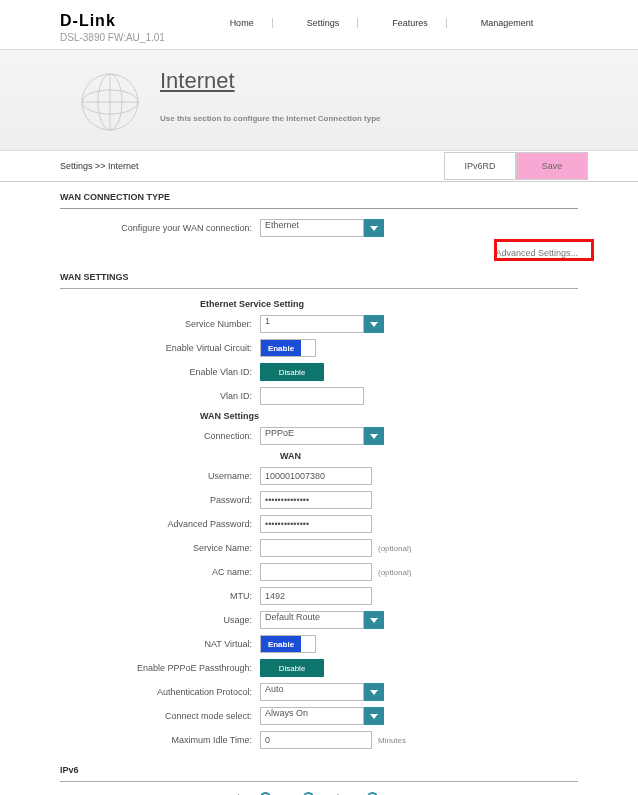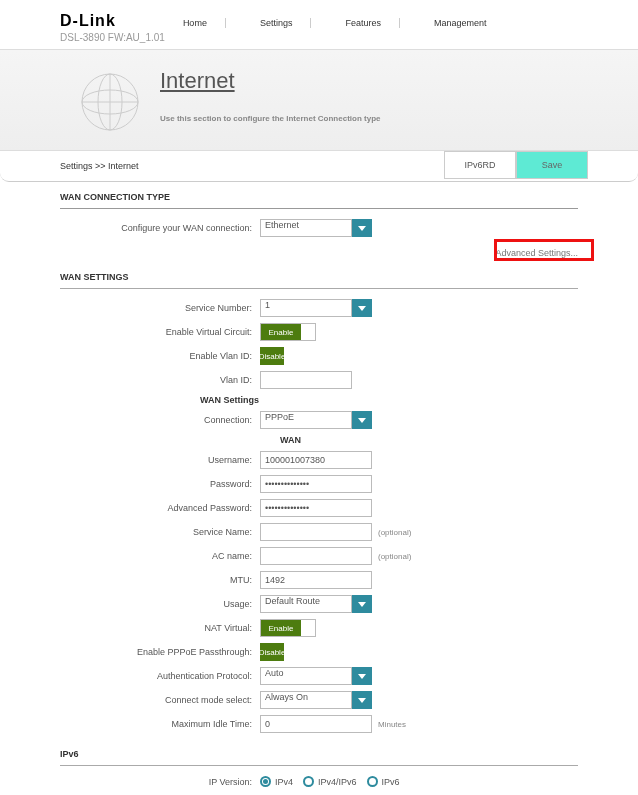--- a/index.html
+++ b/index.html
@@ -1,48 +1,48 @@
 <!DOCTYPE html>
 <html><head>
 <meta charset="utf-8">
 <style>
 * { box-sizing: border-box; margin: 0; padding: 0; }
 body { font-family: Arial, sans-serif; font-size: 10px; color: #555; background: #fff; width: 638px; }
 .header { display: flex; align-items: flex-start; padding: 12px 40px 6px 60px; border-bottom: 1px solid #ddd; }
 .logo-block { flex: 0 0 auto; }
 .logo { font-weight: bold; font-size: 16px; color: #000; letter-spacing: 1px; }
 .model { font-size: 10px; color: #999; margin-top: 2px; }
-.nav { flex: 1; display: flex; gap: 16px; margin-top: 6px; }
+.nav { flex: 1; display: flex; justify-content: center; gap: 16px; margin-top: 6px; }
 .nav-item { font-size: 9px; color: #333; padding: 0 18px; border-right: 1px solid #ccc; cursor: pointer; }
 .nav-item:last-child { border-right: none; }
 .hero { background: linear-gradient(#f5f5f5,#eee); display: flex; padding: 18px 40px 18px 80px; border-bottom: 1px solid #ddd; }
 .globe { width: 60px; height: 60px; margin-right: 20px; margin-top: 4px; }
 .hero-text h1 { font-weight: 300; font-size: 22px; color: #555; margin-bottom: 20px; text-decoration: underline; }
 .hero-text p { font-size: 8px; color: #888; font-weight: bold; }
-.crumb-row { display: flex; align-items: flex-start; border-bottom: 1px solid #ccc; border-radius: 9px; }
+.crumb-row { display: flex; align-items: center; border-bottom: 1px solid #ccc; }
 .crumbs { flex: 1; padding: 10px 0 10px 60px; font-size: 9px; color: #333; }
 .btn-bar { display: flex; }
 .btn-tab { width: 72px; height: 28px; display: flex; align-items: center; justify-content: center; font-size: 9px; border: 1px solid #ccc; cursor: pointer; }
 .btn-tab.active { background: #fff; color: #555; }
-.btn-tab.save { background: #5eead4; color: #666; margin-right: 50px; }
+.btn-tab.save { background: #f9a8d4; color: #666; margin-right: 50px; }
 .section { padding: 0 60px; }
 .sec-title { font-size: 9px; font-weight: bold; color: #333; padding: 10px 0 6px; border-bottom: 1px solid #999; margin-bottom: 10px; }
 .sec-title.thin { border-bottom: 1px solid #aaa; }
 .form-row { display: flex; align-items: center; margin-bottom: 6px; }
 .form-label { width: 200px; text-align: right; padding-right: 8px; font-size: 9px; color: #555; }
 .sub-head { width: 100%; text-align: left; font-weight: bold; font-size: 9px; color: #333; padding-left: 140px; margin: 6px 0 6px; }
 .sub-head.center { padding-left: 220px; }
-.input, .select-box { width: 92px; height: 18px; border: 1px solid #bbb; padding: 0 4px; font-size: 9px; color: #555; background: #fff; }
+.input, .select-box { width: 104px; height: 18px; border: 1px solid #bbb; padding: 0 4px; font-size: 9px; color: #555; background: #fff; }
 .select-wrap { display: flex; }
 .select-arrow { width: 20px; height: 18px; background: #2e8b9e; display: flex; align-items: center; justify-content: center; cursor: pointer; }
 .select-arrow svg { fill: #fff; }
 .toggle { display: flex; height: 18px; border: 1px solid #bbb; }
-.toggle-on { width: 40px; background: #4d7c0f; color: #fff; font-size: 8px; display: flex; align-items: center; justify-content: center; }
+.toggle-on { width: 40px; background: #1d4ed8; color: #fff; font-size: 8px; display: flex; align-items: center; justify-content: center; font-weight: bold; }
 .toggle-off-gap { width: 14px; background: #fff; }
-.toggle-dis { width: 24px; background: #4d7c0f; color: #fff; font-size: 8px; display: flex; align-items: center; justify-content: center; }
+.toggle-dis { width: 64px; background: #0f766e; color: #fff; font-size: 8px; display: flex; align-items: center; justify-content: center; }
 .opt-note { font-size: 8px; color: #888; margin-left: 6px; }
 .adv-link { text-align: right; padding: 4px 60px 4px 0; }
 .adv-link span { font-size: 9px; color: #777; cursor: pointer; }
 .highlight-box { position: absolute; border: 3px solid #e11; width: 100px; height: 22px; pointer-events: none; }
 .adv-wrap { position: relative; }
 .radio-row { display: flex; align-items: center; gap: 10px; }
 .radio-item { display: flex; align-items: center; gap: 4px; font-size: 9px; color: #555; cursor: pointer; }
 .radio-circle { width: 11px; height: 11px; border: 2px solid #2e8b9e; border-radius: 50%; display: flex; align-items: center; justify-content: center; }
 .radio-circle.off { border-color: #2e8b9e; }
 .radio-dot { width: 5px; height: 5px; background: #2e8b9e; border-radius: 50%; }
@@ -101,20 +101,21 @@
 </div>
 
 <div class="adv-wrap">
   <div class="adv-link"><span>Advanced Settings...</span></div>
   <div class="highlight-box" style="right:44px; top:-4px;"></div>
 </div>
 
 <div class="section">
   <div class="sec-title thin">WAN SETTINGS</div>
 
+  <div class="sub-head">Ethernet Service Setting</div>
 
   <div class="form-row">
     <div class="form-label">Service Number:</div>
     <div class="select-wrap">
       <div class="input">1</div>
       <div class="select-arrow">
           <svg width="8" height="5" viewBox="0 0 8 5">
             <path d="M0 0l4 5 4-5z"></path>
           </svg>
         </div>

